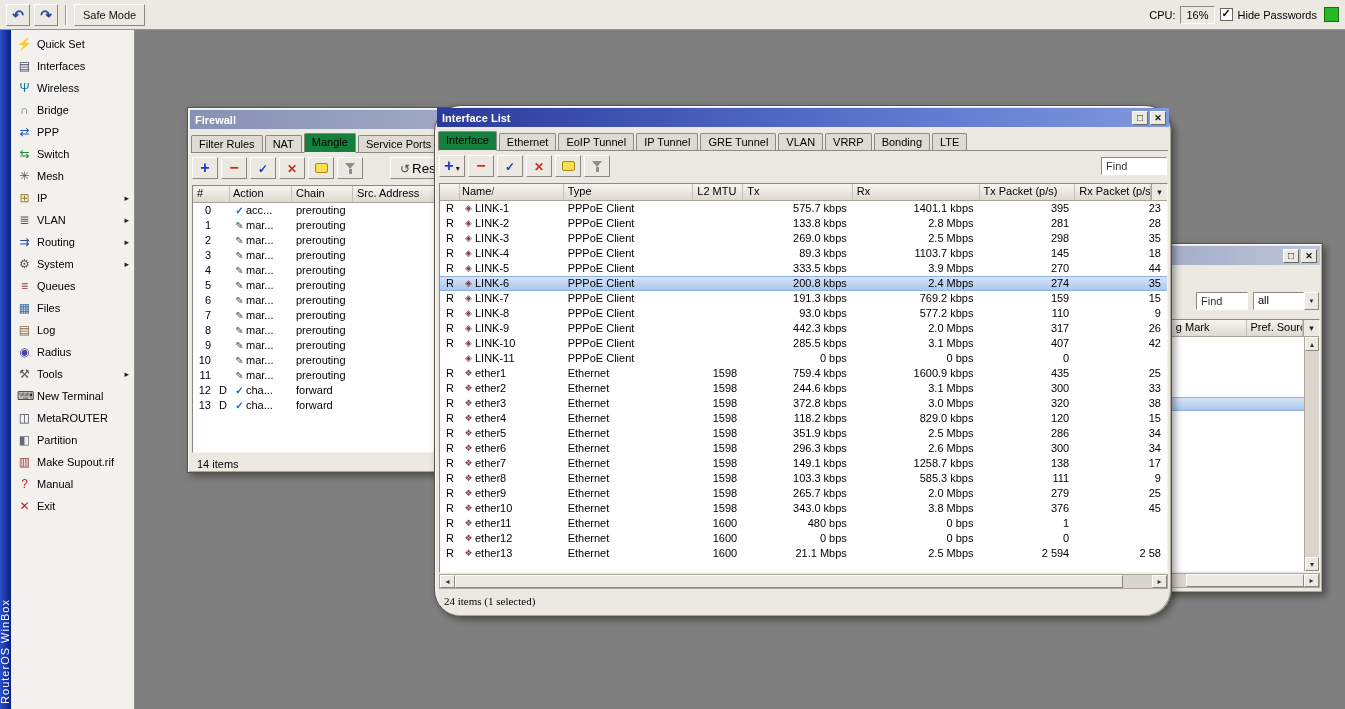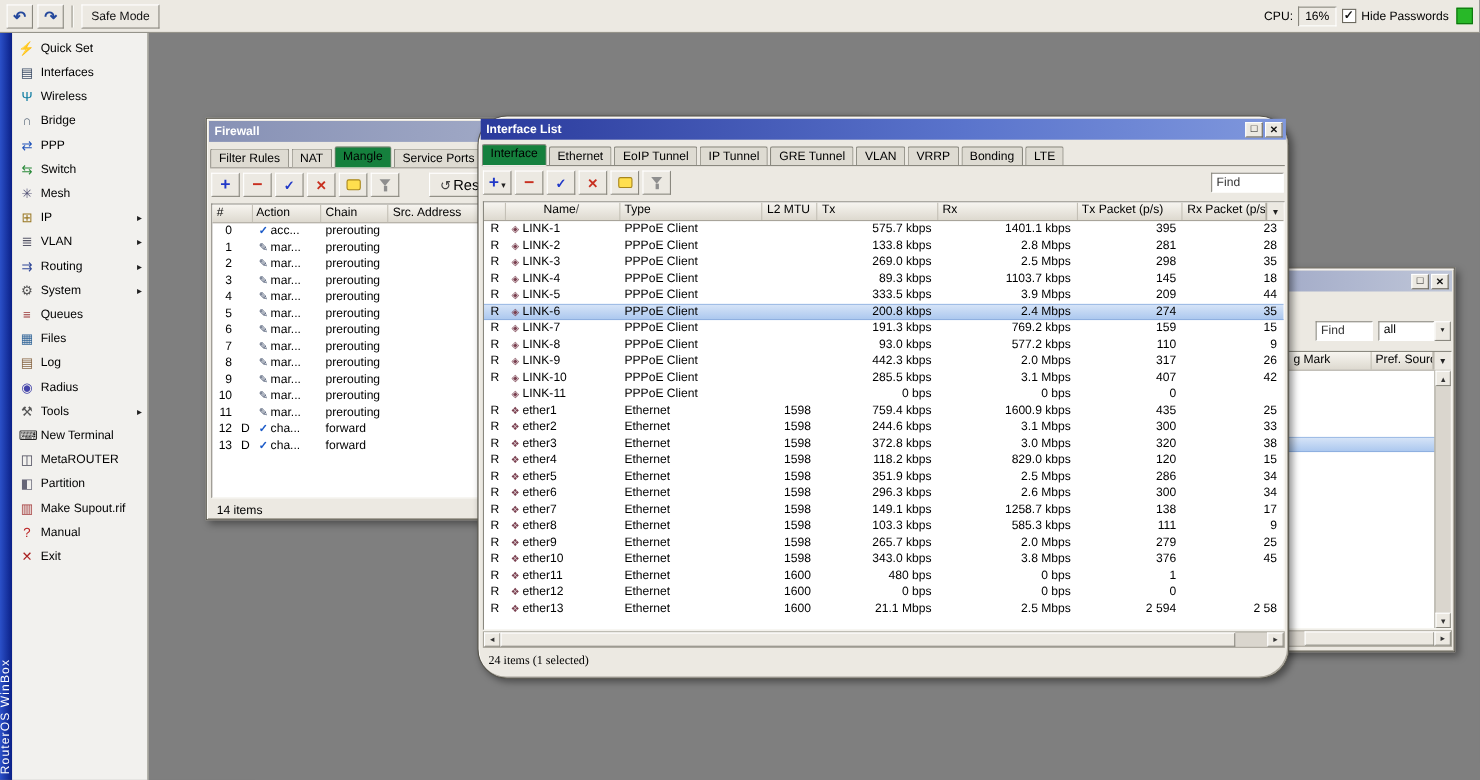--- a/index.html
+++ b/index.html
@@ -112,21 +112,21 @@
 
   
   .grid { position:absolute; background:#fff; overflow:hidden;
     border:1px solid; border-color:#8a887f #f6f4ef #f6f4ef #8a887f; }
   .ghead { display:flex; height:17px; background:linear-gradient(#f7f5f0,#ddd9cf);
     border-bottom:1px solid #a8a49a; }
   .gh { padding:1px 4px; border-right:1px solid #c4c0b6; white-space:nowrap; overflow:hidden; }
   .gh-dd { width:16px; display:flex; align-items:center; justify-content:center; background:#ece9e2;
     border-left:1px solid #a8a49a; }
   .gh-dd::before { content:"▾"; font-size:9px; color:#222; }
-  .gh-name-wrap { display:flex; justify-content:center; }
+  .gh-name-wrap { display:flex; justify-content:flex-start; }
   .sortmark::before { content:"/"; color:#555; }
   .gbody {}
   .grow { display:flex; height:15px; line-height:15px; }
   .grow.selected { background:linear-gradient(180deg,#d9e6f8,#a9c6ee);
     box-shadow: inset 0 1px 0 #8fb0e0, inset 0 -1px 0 #8fb0e0; }
   .cell { padding:0 4px; white-space:nowrap; overflow:hidden; }
   .rnum { text-align:right; padding-right:6px; }
   .ic { width:13px; text-align:center; font-style:normal; font-size:9px; line-height:15px; flex:none; }
   .ic-pppoe::before    { content:"◈"; color:#7a4050; }
   .ic-ethernet::before { content:"❖"; color:#7a4050; }
@@ -730,21 +730,21 @@
         <div class="grow">
           <span class="cell c-flag">R</span>
           <span class="cell c-name">
             <i class="ic ic-pppoe"></i>
             <span>LINK-5</span>
           </span>
           <span class="cell c-type">PPPoE Client</span>
           <span class="cell c-mtu rnum"></span>
           <span class="cell c-tx rnum">333.5 kbps</span>
           <span class="cell c-rx rnum">3.9 Mbps</span>
-          <span class="cell c-txp rnum">209</span>
+          <span class="cell c-txp rnum">270</span>
           <span class="cell c-rxp rnum">44</span>
         </div>
 
         <div class="grow selected">
           <span class="cell c-flag">R</span>
           <span class="cell c-name">
             <i class="ic ic-pppoe"></i>
             <span>LINK-6</span>
           </span>
           <span class="cell c-type">PPPoE Client</span>

